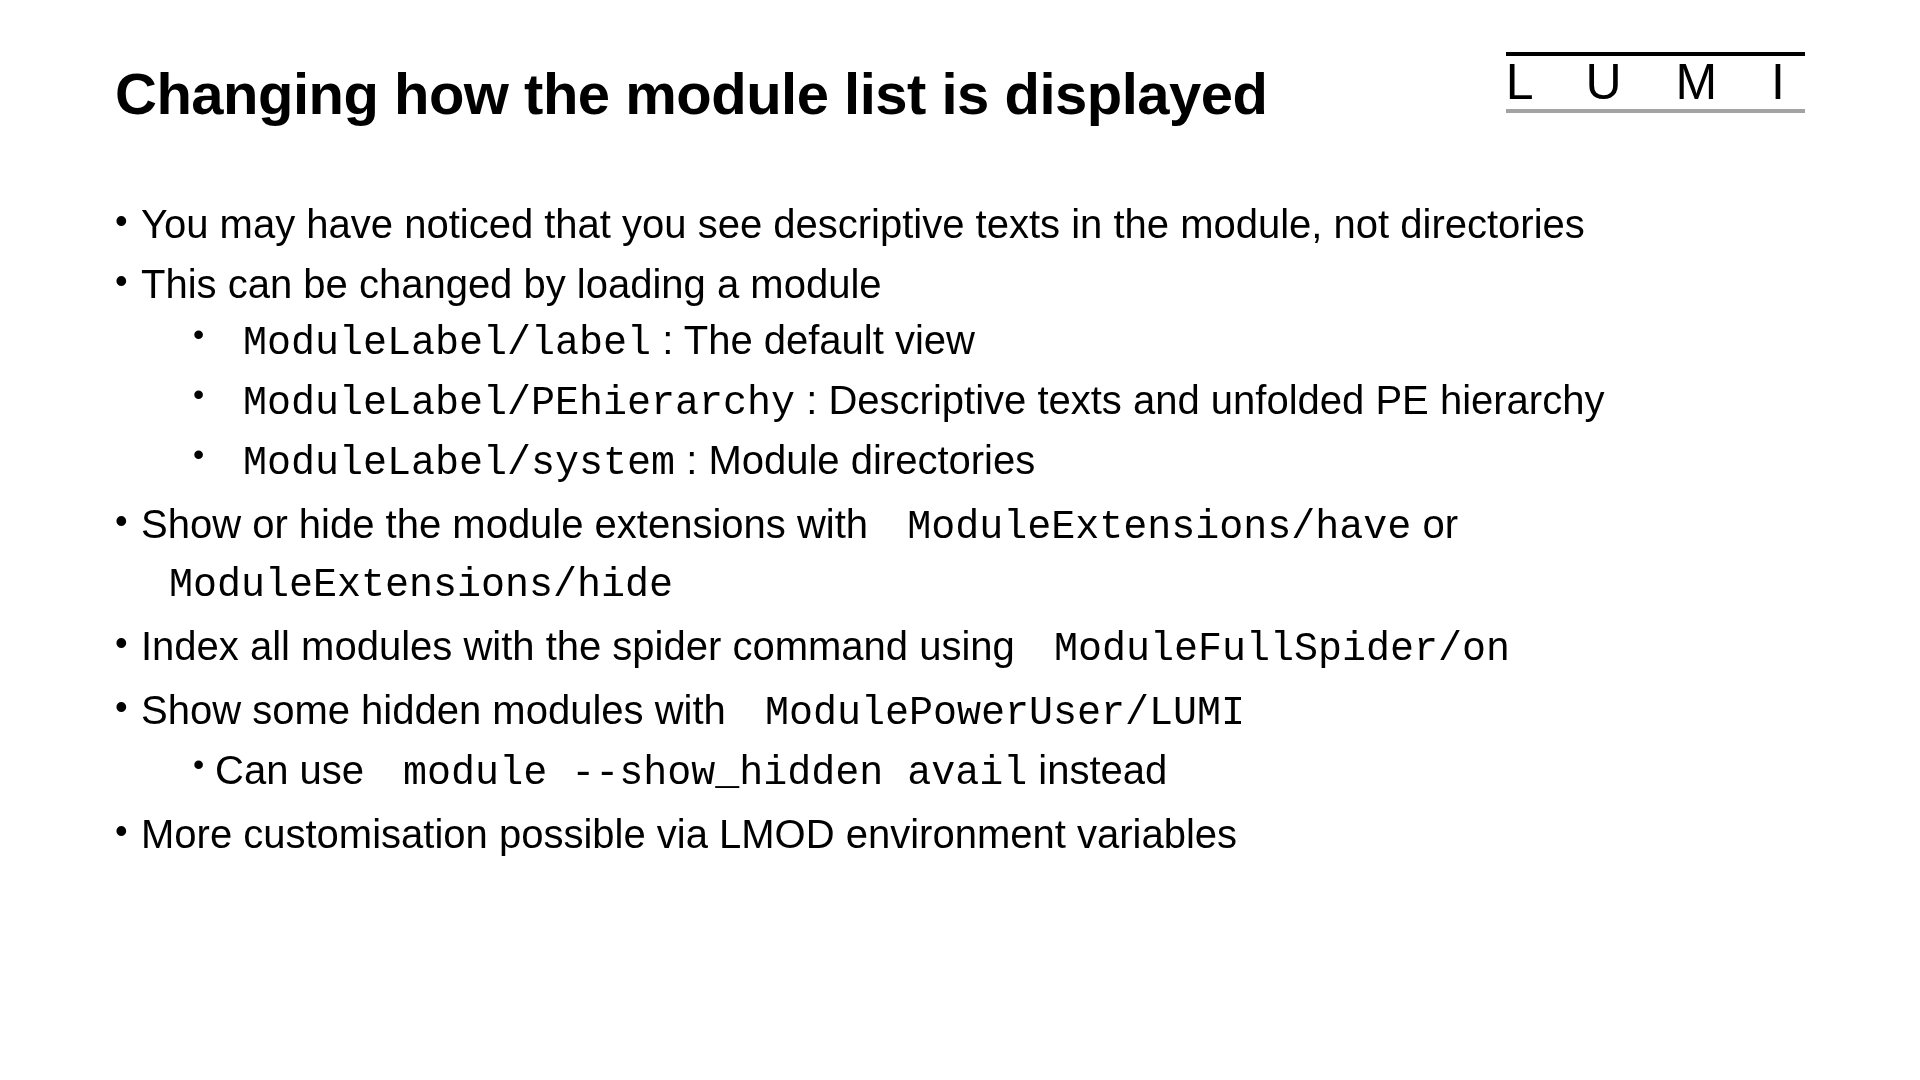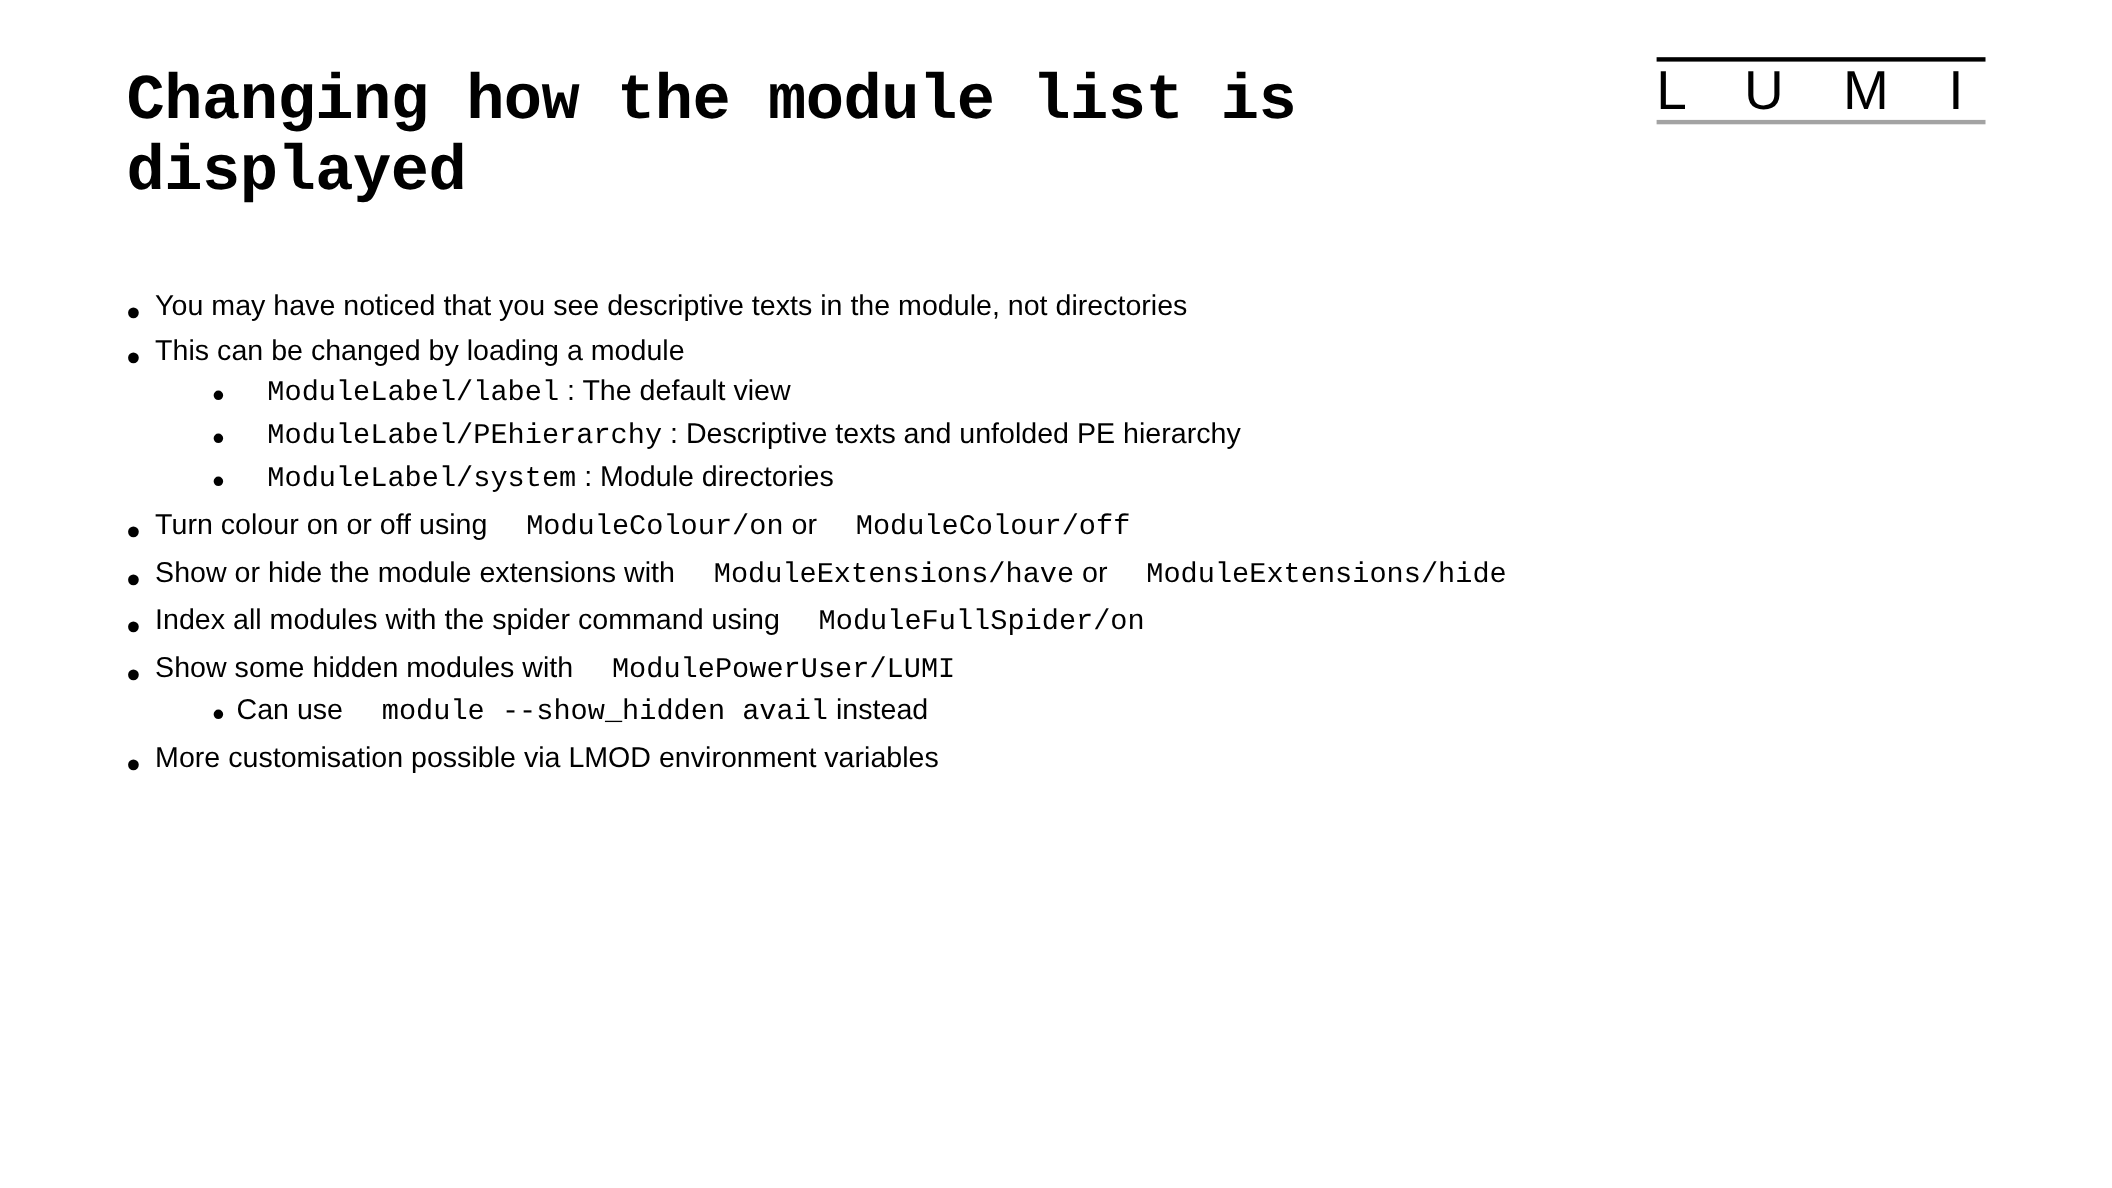--- a/index.html
+++ b/index.html
@@ -22,36 +22,35 @@
   .header {
     display: flex;
     align-items: flex-start;
     justify-content: space-between;
   }
   .title {
     font-size: 58px;
     font-weight: 700;
     letter-spacing: -0.5px;
     margin: 10px 0 0 0;
-    font-family: Liberation Mono, monospace;
   }
   .logo {
     font-size: 50px;
     font-weight: 400;
     letter-spacing: 20px;
     padding-right: 0;
     margin-top: 2px;
     border-top: 4px solid #000;
     border-bottom: 4px solid #a3a3a3;
     line-height: 1.05;
     white-space: pre;
   }
   .content {
     margin-top: 70px;
-    font-size: 26px;
+    font-size: 40px;
     line-height: 1.35;
   }
   ul {
     list-style: none;
     margin: 0;
     padding: 0;
   }
   ul.top > li {
     position: relative;
     padding-left: 26px;
@@ -109,23 +108,20 @@
           </li>
           <li>
             <span class="mono">ModuleLabel/PEhierarchy</span><span> : Descriptive texts and unfolded PE hierarchy</span>
           </li>
           <li>
             <span class="mono">ModuleLabel/system</span><span> : Module directories</span>
           </li>
         </ul>
       </li>
 
-      <li>
-        <span>Turn colour on or off using </span><span class="mono">ModuleColour/on</span><span> or </span><span class="mono">ModuleColour/off</span>
-      </li>
 
       <li>
         <span>Show or hide the module extensions with </span><span class="mono">ModuleExtensions/have</span><span> or </span><span class="mono">ModuleExtensions/hide</span>
       </li>
 
       <li>
         <span>Index all modules with the spider command using </span><span class="mono">ModuleFullSpider/on</span>
       </li>
 
       <li>

